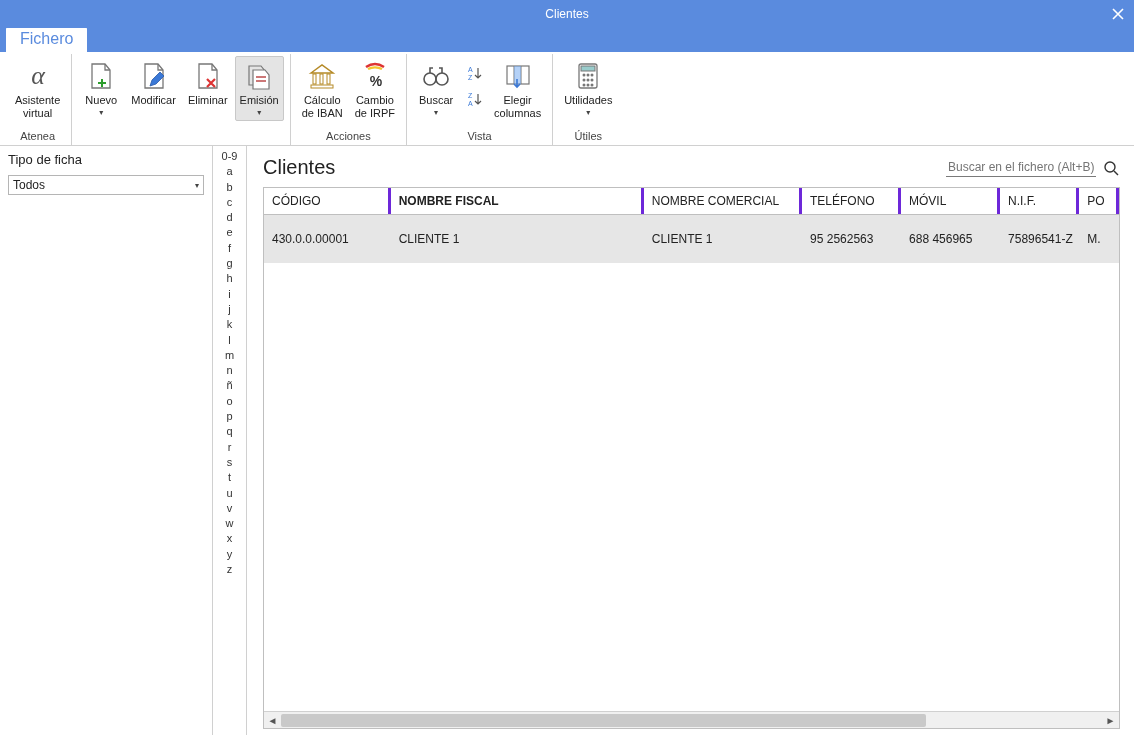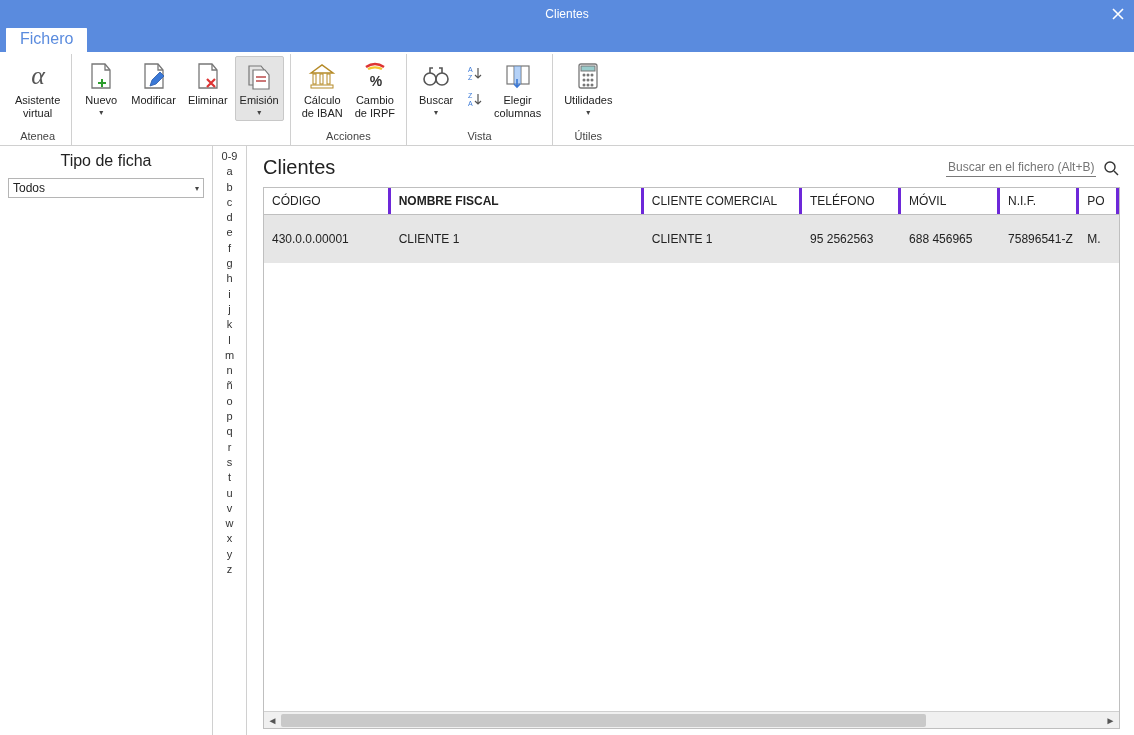--- a/index.html
+++ b/index.html
@@ -109,21 +109,21 @@
     height: calc(735px - 28px - 24px - 94px);
   }
   .left-pane {
     width: 213px;
     border-right: 1px solid #d0d0d0;
     padding: 6px 8px;
     display:flex;
     flex-direction:column;
     gap:8px;
   }
-  .left-pane .lbl { font-size: 16px; text-align: center; }
+  .left-pane .lbl { font-size: 13px; }
   .combo {
     display:flex;
     align-items:center;
     justify-content:space-between;
     border:1px solid #b5b5b5;
     height:20px;
     padding:0 4px;
     background:#fff;
     cursor:pointer;
     font-size:12px;
@@ -449,21 +449,21 @@
               <line x1="11" y1="11" x2="15" y2="15" stroke="#333" stroke-width="1.4"></line>
             </svg>
         </div>
       </div>
     </div>
 
     <div class="grid">
       <div class="grid-head">
         <div class="gh-cell c0">CÓDIGO</div>
         <div class="gh-cell c1 bold">NOMBRE FISCAL</div>
-        <div class="gh-cell c2">CLIENTE COMERCIAL</div>
+        <div class="gh-cell c2">NOMBRE COMERCIAL</div>
         <div class="gh-cell c3">TELÉFONO</div>
         <div class="gh-cell c4">MÓVIL</div>
         <div class="gh-cell c5">N.I.F.</div>
         <div class="gh-cell c6">PO</div>
       </div>
       <div class="grid-body">
         <div class="grow sel">
           <div class="gcell c0">430.0.0.00001</div>
           <div class="gcell c1">CLIENTE 1</div>
           <div class="gcell c2">CLIENTE 1</div>

